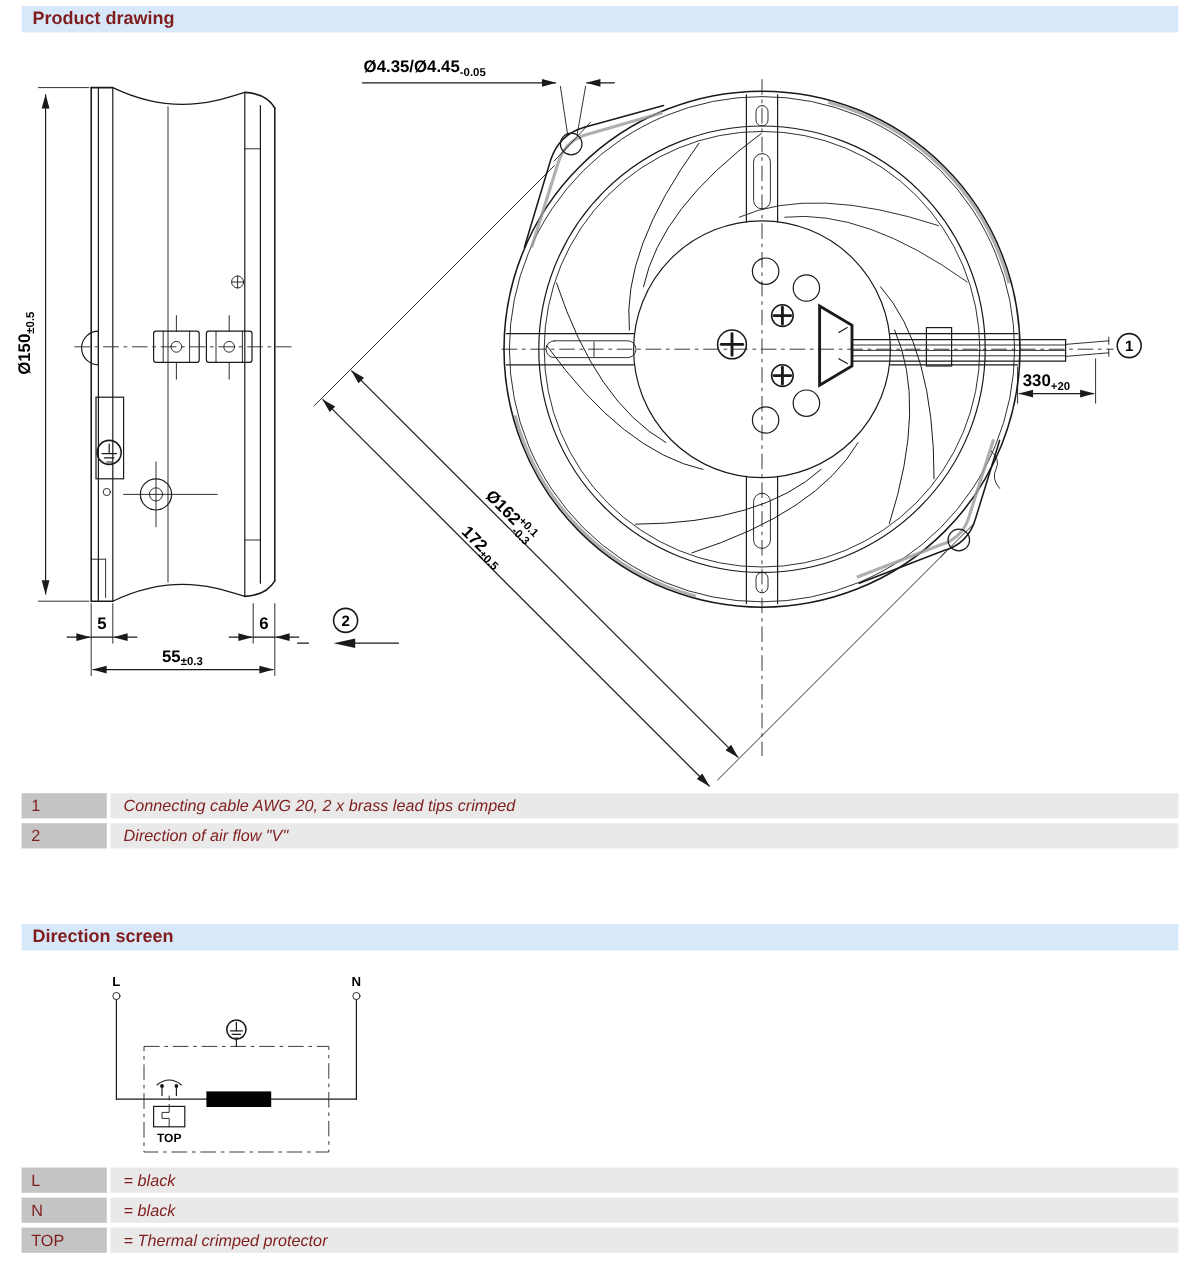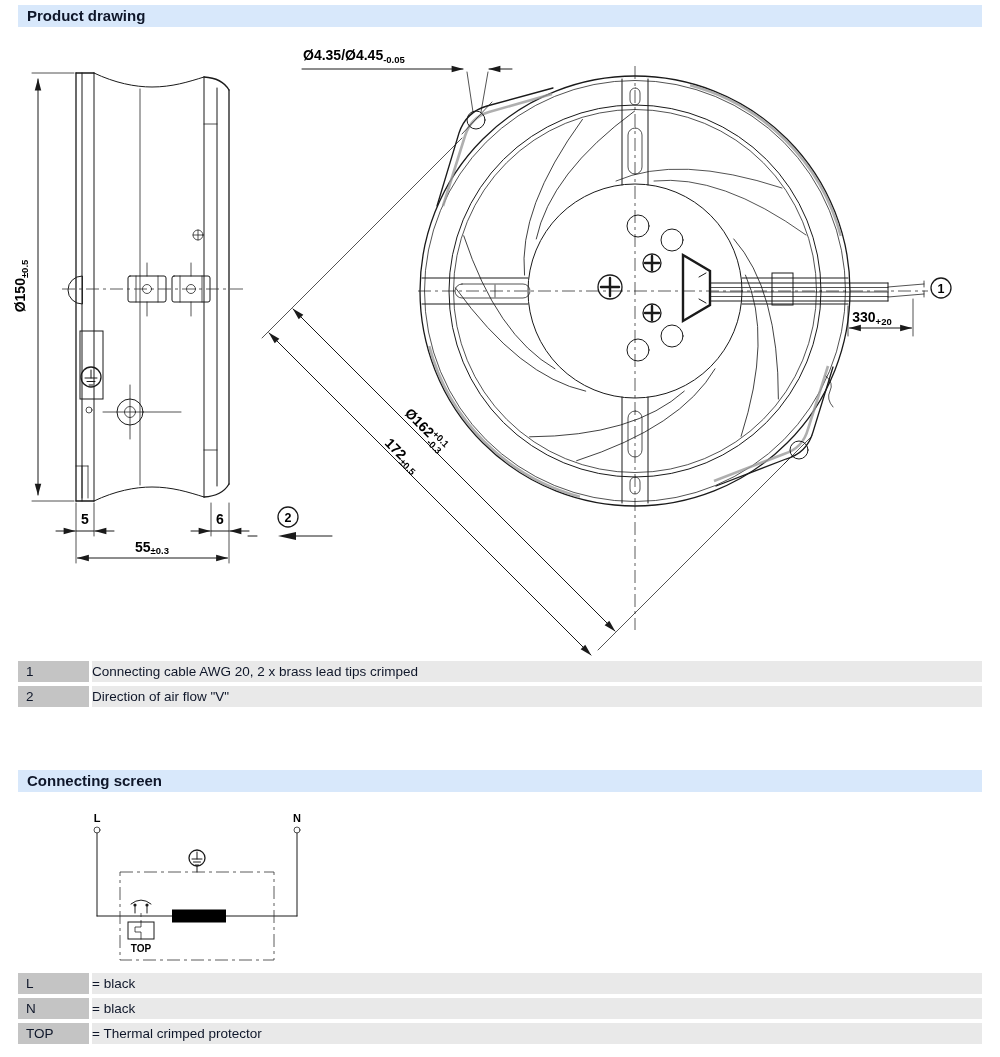--- a/index.html
+++ b/index.html
@@ -1,23 +1,23 @@
 <!DOCTYPE html>
 <html><head>
 <meta charset="utf-8">
 <style>
   html,body{margin:0;padding:0;background:#fff;}
   #page{position:relative;width:1000px;height:1057px;background:#ffffff;
-        font-family:"Liberation Sans",sans-serif;color:#0f172a;overflow:hidden;}
+        font-family:"Liberation Sans",sans-serif;color:#7f1d1d;overflow:hidden;}
   .abs{position:absolute;}
   .section-header{left:18px;right:18px;height:22px;background:#d8e8fb;
         font-size:15px;font-weight:bold;line-height:22px;padding-left:9px;}
   .lrow{left:18px;right:18px;height:21px;display:flex;gap:3px;font-size:13.5px;}
   .lkey{flex:0 0 63px;background:#c4c4c4;line-height:21px;padding-left:8px;}
-  .lval{flex:1;background:#e9e9e9;line-height:21px;}
+  .lval{flex:1;background:#e9e9e9;line-height:21px;padding-left:11px;font-style:italic;}
   svg{display:block;}
   .ln{stroke:#1a1a1a;stroke-width:1;fill:none;stroke-linecap:round;}
   .thin{stroke-width:0.75;}
   .med{stroke-width:1.3;}
   .bold{stroke-width:2.4;}
   .cl{stroke:#333;stroke-width:0.8;stroke-dasharray:13 4 3 4;fill:none;}
   .dash{stroke:#333;stroke-width:0.8;stroke-dasharray:4 3;fill:none;}
   .gray{stroke:#9b9b9b;stroke-width:2.6;fill:none;opacity:.8;}
   text{fill:#000;stroke:none;font-family:"Liberation Sans",sans-serif;
        font-size:14px;font-weight:bold;}
@@ -277,21 +277,21 @@
   <div class="abs lrow" style="top:661px;">
     <div class="lkey">1</div>
     <div class="lval">Connecting cable AWG 20, 2 x brass lead tips crimped</div>
   </div>
   <div class="abs lrow" style="top:686px;">
     <div class="lkey">2</div>
     <div class="lval">Direction of air flow "V"</div>
   </div>
 
   <div class="abs section-header" style="top:770px;">
-    <span>Connecting screen</span>
+    <span>Direction screen</span>
   </div>
 
   <svg class="abs" style="top:800px;left:0;" width="1000" height="170" viewBox="0 0 1000 170">
     <g>
       <text class="tlbl" x="97" y="22" text-anchor="middle">L</text>
       <circle class="ln thin" cx="97" cy="30" r="3"></circle>
       <line class="ln" x1="97" y1="33" x2="97" y2="116"></line>
       <text class="tlbl" x="297" y="22" text-anchor="middle">N</text>
       <circle class="ln thin" cx="297" cy="30" r="3"></circle>
       <line class="ln" x1="297" y1="33" x2="297" y2="116"></line>

